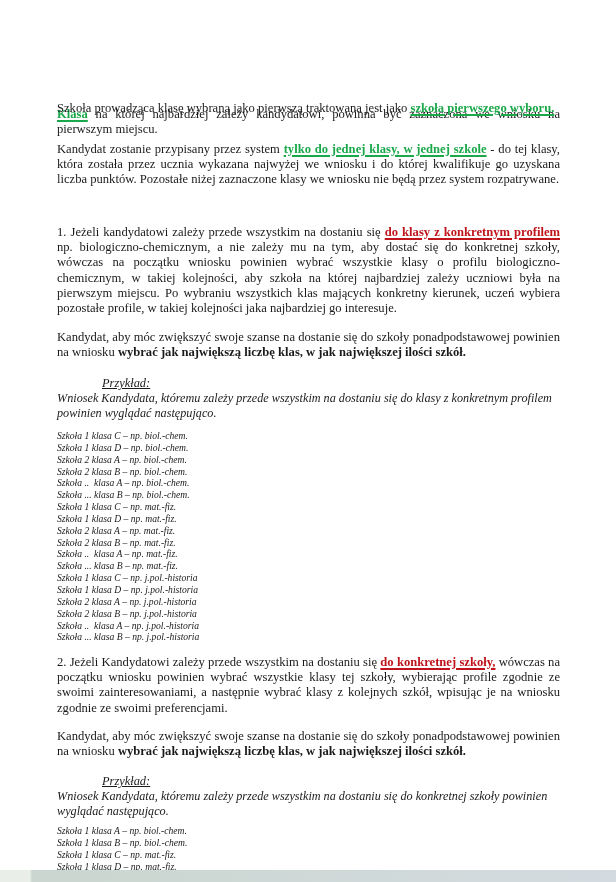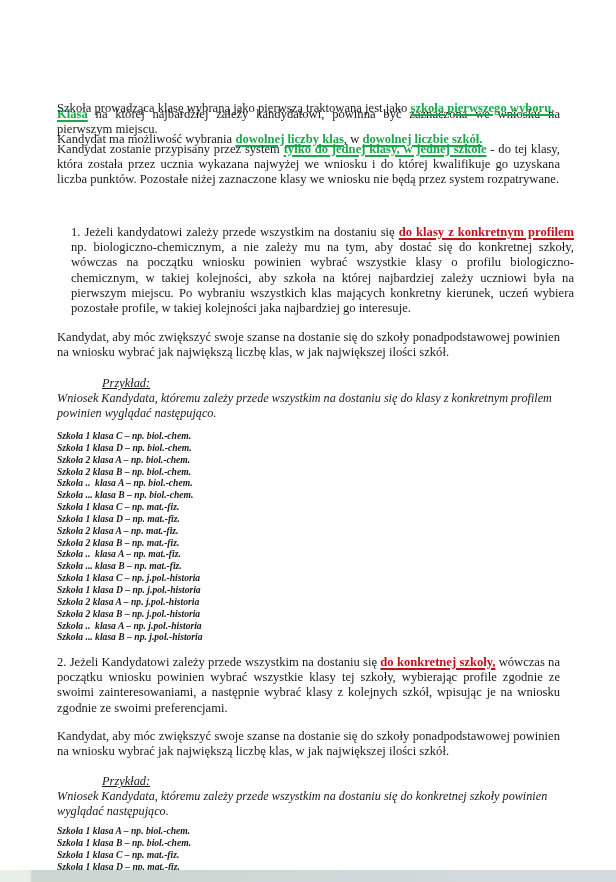--- a/index.html
+++ b/index.html
@@ -4,47 +4,44 @@
 <style>
   html, body { margin:0; padding:0; background:#ffffff; }
   body { width:616px; height:882px; overflow:hidden; position:relative;
          font-family:"Liberation Serif", serif; color:#1a1a1a; }
   .page { position:absolute; left:0; top:0; width:616px; height:870px; background:#fff; }
   h1 { position:absolute; top:6px; left:0; width:616px; margin:0; text-align:center;
        font-size:15.5px; font-weight:bold; color:#c0141c; letter-spacing:0.1px; }
   .para { position:absolute; left:57px; width:503px; font-size:12.6px; line-height:15.2px; text-align:justify; }
   .g { color:#1aa84a; font-weight:bold; text-decoration:underline; text-decoration-thickness:2px; text-underline-offset:2px; }
   .r { color:#c0141c; font-weight:bold; text-decoration:underline; text-decoration-thickness:2px; text-underline-offset:2px; }
-  .b { font-weight:normal; }
+  .b { font-weight:bold; }
   .ex-label { position:absolute; left:57px; font-style:italic; text-decoration:underline; font-size:12.4px;margin-left:45px; }
   .ex-desc { position:absolute; left:57px; width:510px; font-style:italic; font-size:12.2px; line-height:15px; }
   .list { position:absolute; left:57px; font-style:italic; font-size:9.6px; line-height:11.85px; }
-  .list div { white-space:pre;font-weight:bold; }
+  .list div { white-space:pre; }
   .bottombar { position:absolute; left:0; top:870px; width:616px; height:12px;
                background:linear-gradient(to right,#e9eee9 0px,#e9eee9 30px,#cad6cf 32px,#d4dbe0 100%); }
 </style>
 </head>
 <body>
 
 <div class="page">
 
   <div class="para" style="top:70.5px;margin-top:36px;">
     <span class="g">Klasa</span><span> na której najbardziej zależy kandydatowi, powinna być zaznaczona we wniosku na pierwszym miejscu.</span>
   </div>
   <div class="para" style="top:101px;">
     <span>Szkoła prowadząca klasę wybraną jako pierwszą traktowana jest jako </span><span class="g">szkoła pierwszego wyboru.</span>
   </div>
-  <div class="para" style="top:131.5px;">
-    <span>Kandydat ma możliwość wybrania </span><span class="g">dowolnej liczby klas</span><span>, w </span><span class="g">dowolnej liczbie szkół.</span>
-  </div>
   <div class="para" style="top:142px;">
     <span>Kandydat zostanie  przypisany przez system </span><span class="g">tylko do jednej klasy, w jednej szkole</span><span> - do tej klasy, która została przez ucznia wykazana najwyżej we wniosku i do której kwalifikuje go uzyskana liczba punktów. Pozostałe niżej zaznaczone klasy we wniosku nie będą przez system rozpatrywane.</span>
   </div>
 
-  <div class="para" style="top:225px;margin-left:14px;">
+  <div class="para" style="top:225px;">
     <span>1. Jeżeli kandydatowi zależy przede wszystkim na dostaniu się </span><span class="r">do klasy z konkretnym profilem</span><span> np. biologiczno-chemicznym, a nie zależy mu na tym, aby dostać się do konkretnej szkoły, wówczas na początku wniosku powinien wybrać wszystkie klasy o profilu biologiczno-chemicznym, w takiej kolejności, aby szkoła na której najbardziej zależy uczniowi była na pierwszym miejscu. Po wybraniu wszystkich klas mających konkretny kierunek, uczeń wybiera pozostałe profile, w takiej kolejności jaka najbardziej go interesuje.</span>
   </div>
   <div class="para" style="top:330px;">
     <span>Kandydat, aby móc zwiększyć swoje szanse na dostanie się do szkoły ponadpodstawowej powinien na wniosku </span><span class="b">wybrać jak największą liczbę klas, w jak największej ilości szkół.</span>
   </div>
   <div class="ex-label" style="top:376px;">Przykład:</div>
   <div class="ex-desc" style="top:391px;">Wniosek Kandydata, któremu zależy przede wszystkim na dostaniu się do klasy z konkretnym profilem powinien wyglądać następująco.</div>
   <div class="list" style="top:430px;" id="list1">
       <div>Szkoła 1 klasa C – np. biol.-chem.</div>
       <div>Szkoła 1 klasa D – np. biol.-chem.</div>

